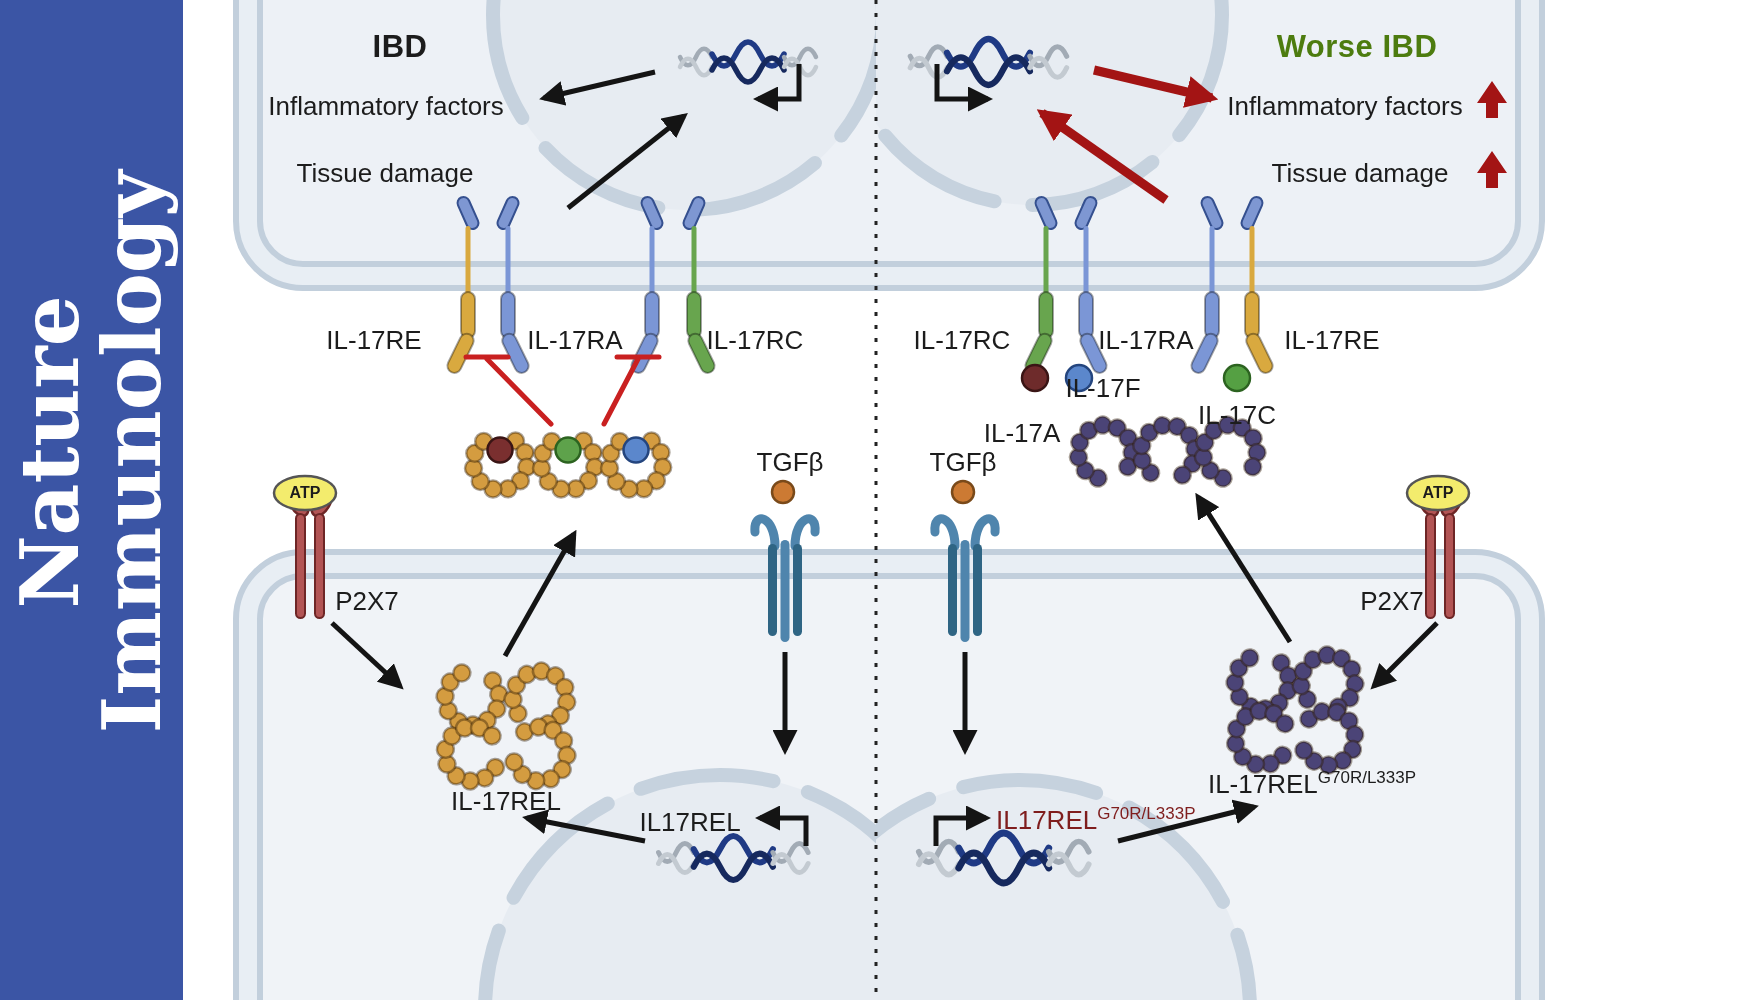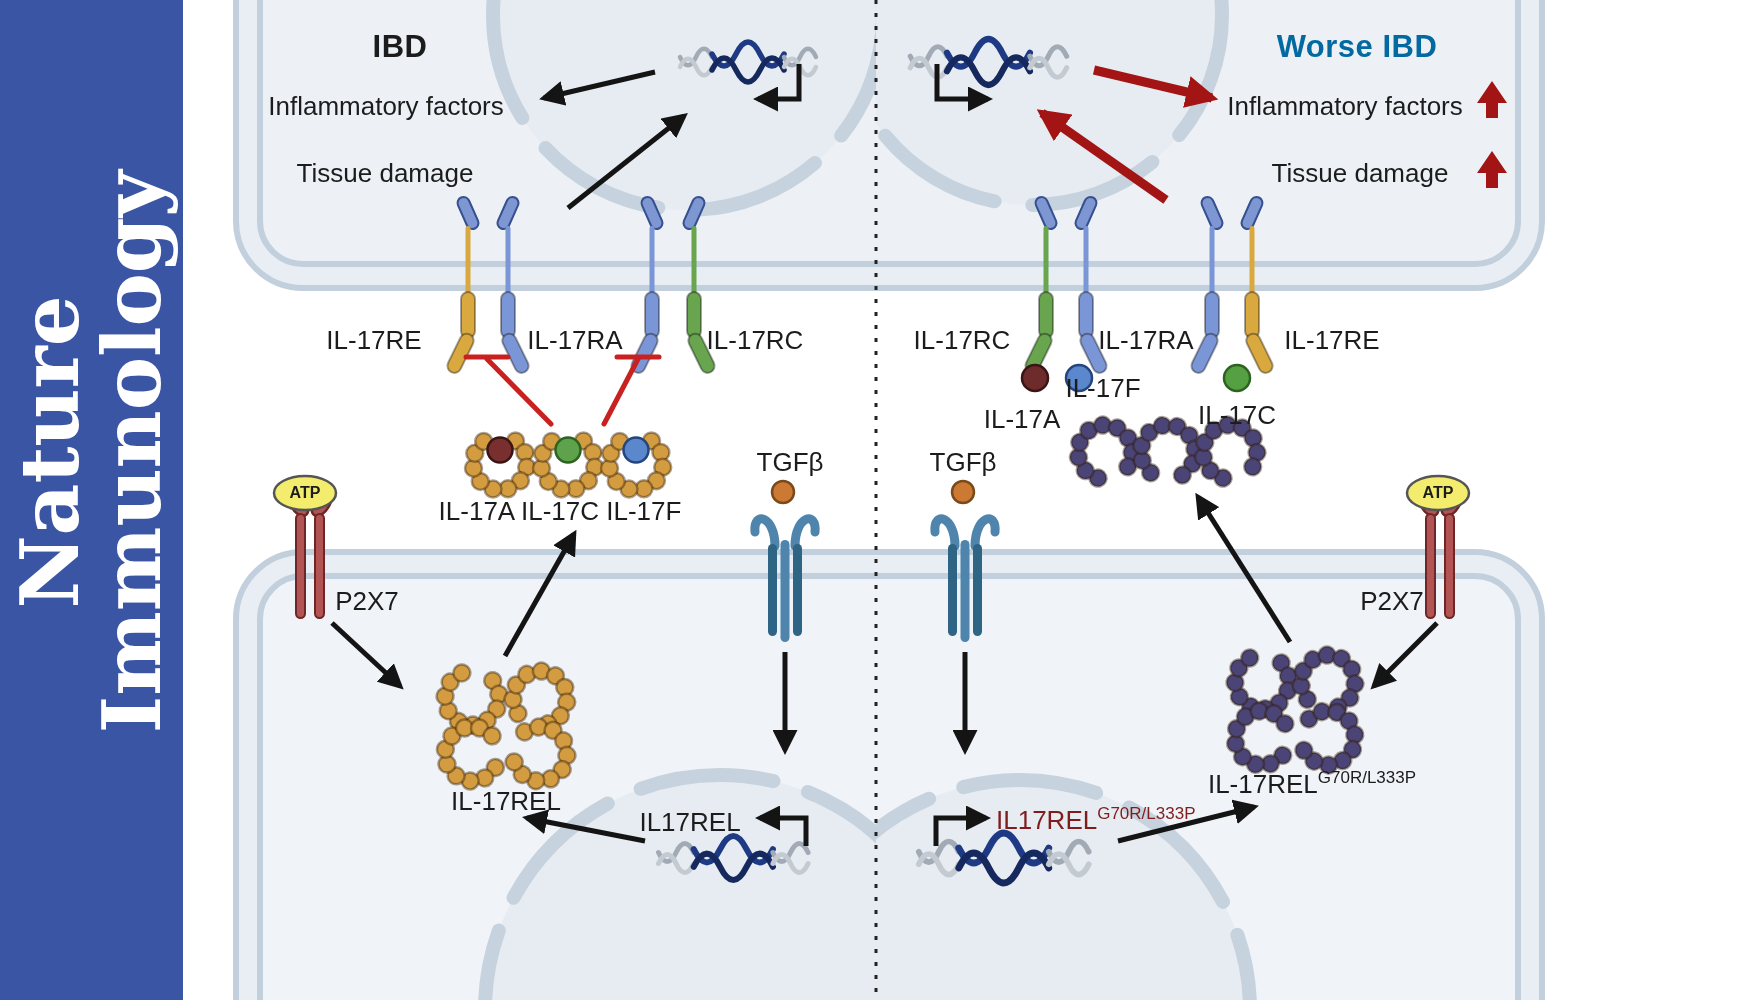--- a/index.html
+++ b/index.html
@@ -9,21 +9,21 @@
   .journal{position:absolute;left:50%;top:452px;transform:translate(-50%,-50%) rotate(-90deg);
            color:#fff;font-family:"DejaVu Serif",serif;font-weight:bold;font-size:80px;
            line-height:1.02;text-align:center;white-space:nowrap;}
   .art{position:absolute;left:0;top:0;z-index:1;}
   .labels{position:absolute;left:0;top:0;width:100%;height:100%;z-index:2;pointer-events:none;}
   .lb{position:absolute;transform:translate(-50%,-50%);white-space:nowrap;
       font-size:26px;color:#1c1c1c;text-align:center;}
   .lb-l{position:absolute;transform:translate(0,-50%);white-space:nowrap;
       font-size:26px;color:#7f1d1d;}
   .title{font-size:31px;font-weight:bold;letter-spacing:0.5px;}
-  .red{color:#0369a1;}
+  .red{color:#4d7c0f;}
   .it{}
   .small{font-size:16px;font-weight:bold;}
   sup{font-size:17px;margin-top:18px;}
 </style>
 </head>
 <body>
 
 <div class="stage">
 
   <div class="sidebar">
@@ -234,34 +234,33 @@
   </svg>
 
   <div class="labels">
 
     <div class="lb title" style="left:400px;top:47px">IBD</div>
     <div class="lb" style="left:386px;top:106px">Inflammatory factors</div>
     <div class="lb" style="left:385px;top:173px">Tissue damage</div>
     <div class="lb" style="left:374px;top:340px">IL-17RE</div>
     <div class="lb" style="left:575px;top:340px">IL-17RA</div>
     <div class="lb" style="left:755px;top:340px">IL-17RC</div>
-    <div class="lb" style="left:560px;top:511px">IL-17A IL-17C IL-17F</div>
     <div class="lb small" style="left:305px;top:493px">ATP</div>
     <div class="lb" style="left:367px;top:601px">P2X7</div>
     <div class="lb" style="left:506px;top:801px">IL-17REL</div>
     <div class="lb" style="left:790px;top:462px">TGFβ</div>
     <div class="lb it" style="left:690px;top:822px">IL17REL</div>
 
     <div class="lb title red" style="left:1357px;top:47px">Worse IBD</div>
     <div class="lb" style="left:1345px;top:106px">Inflammatory factors</div>
     <div class="lb" style="left:1360px;top:173px">Tissue damage</div>
     <div class="lb" style="left:962px;top:340px">IL-17RC</div>
     <div class="lb" style="left:1146px;top:340px">IL-17RA</div>
     <div class="lb" style="left:1332px;top:340px">IL-17RE</div>
-    <div class="lb" style="left:1022px;top:419px">IL-17A</div>
+    <div class="lb" style="left:1022px;top:433px">IL-17A</div>
     <div class="lb" style="left:1103px;top:388px">IL-17F</div>
     <div class="lb" style="left:1237px;top:415px">IL-17C</div>
     <div class="lb" style="left:963px;top:462px">TGFβ</div>
     <div class="lb-l" style="left:996px;top:820px"><span class="it">IL17REL</span><sup class="it">G70R/L333P</sup></div>
     <div class="lb" style="left:1312px;top:784px"><span>IL-17REL</span><sup>G70R/L333P</sup></div>
     <div class="lb" style="left:1392px;top:601px">P2X7</div>
     <div class="lb small" style="left:1438px;top:493px">ATP</div>
   </div>
 
 </div>

